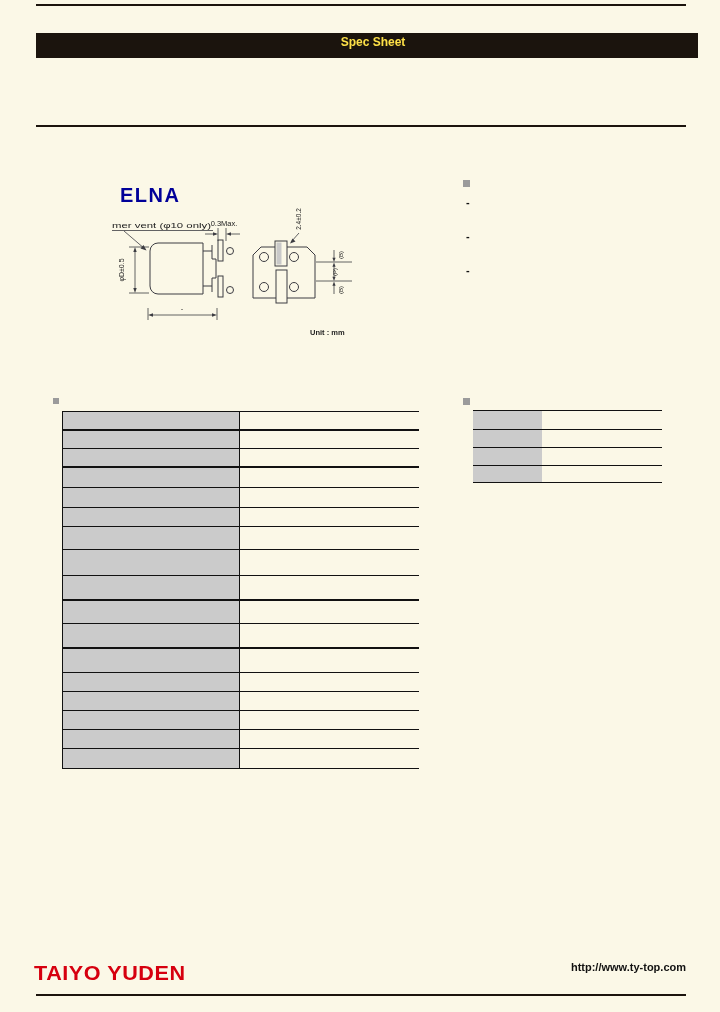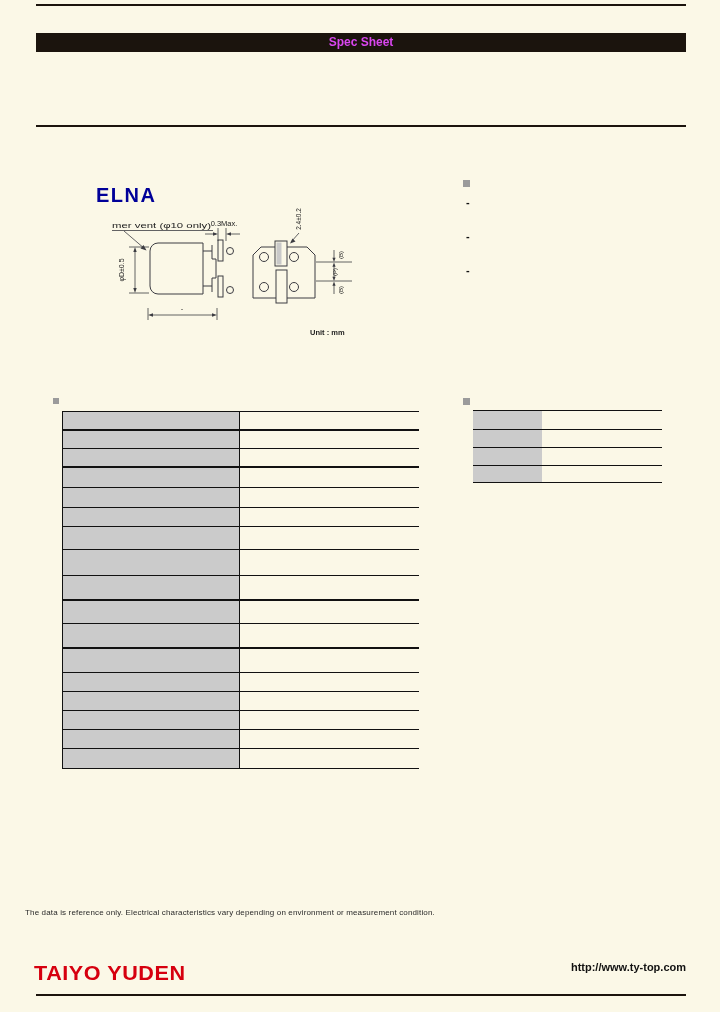--- a/index.html
+++ b/index.html
@@ -5,22 +5,22 @@
   html,body{margin:0;padding:0;}
   body{
     width:720px;height:1012px;position:relative;
     background:#FBF8E7;
     font-family:"Liberation Sans", sans-serif;
     color:#1b140d;overflow:hidden;
   }
   .abs{position:absolute;}
   .rule{background:#1b140d;height:2px;}
   .titlebar{
-    background:#1b140d;color:#d946ef;font-weight:bold;
-    font-size:12px;text-align:center;line-height:19px;height:19px;
+    background:#1b140d;color:#fde047;font-weight:bold;
+    font-size:12px;text-align:center;line-height:19px;height:25px;padding-left:12px;
   }
   .elna{
     font-size:20px;font-weight:900;color:#000099;letter-spacing:1.5px;
   }
   .bullet{width:7px;height:7px;background:#9b9b9b;}
   .feat-item{display:flex;align-items:center;height:10px;}
   .feat-marker{font-size:11px;font-weight:bold;color:#111;line-height:10px;}
   .feat-text{font-size:8px;margin-left:6px;color:#222;}
   .dtable{border-top:1px solid #111;box-sizing:border-box;}
   .trow{display:flex;border-bottom:1px solid #111;box-sizing:border-box;}
@@ -38,21 +38,21 @@
   .url{font-size:11px;font-weight:bold;color:#111;}
   svg text{font-family:"Liberation Sans", sans-serif;}
 </style>
 </head>
 <body>
 
 <div class="abs rule" style="left:36px;top:4px;width:650px;"></div>
 <div class="abs titlebar" style="left:36px;top:33px;width:650px;">Spec Sheet</div>
 <div class="abs rule" style="left:36px;top:125px;width:650px;"></div>
 
-<div class="abs elna" style="left:96px;top:184px;">ELNA</div>
+<div class="abs elna" style="left:120px;top:184px;">ELNA</div>
 
 <svg class="abs" style="left:100px;top:196px;" width="270" height="148" viewBox="100 196 270 148">
   <g stroke="#3c3c42" stroke-width="1" fill="none">
 
     <path d="M158,243 h45 v51 h-45 a8,8 0 0 1 -8,-8 v-35 a8,8 0 0 1 8,-8 z"></path>
 
     <path d="M203,251 h9"></path>
     <path d="M203,286 h9"></path>
     <path d="M212,245 v14 h4 v19 h-4 v14"></path>
     <rect x="218" y="240" width="5" height="21"></rect>
@@ -226,17 +226,16 @@
       <div class="tlabel"></div>
       <div class="tvalue"></div>
     </div>
     <div class="trow" style="height: 17px; border-bottom-width: 1px;">
       <div class="tlabel"></div>
       <div class="tvalue"></div>
     </div>
   </div>
 
 <div class="abs disclaimer" style="left:25px;top:907px;width:560px;">
-  <div>The data is reference only. Electrical characteristics vary depending on environment or measurement condition.</div>
 </div>
 <div class="abs ty-logo" style="left:34px;top:962px;">TAIYO YUDEN</div>
 <div class="abs url" style="right:34px;top:961px;">http://www.ty-top.com</div>
 <div class="abs rule" style="left:36px;top:994px;width:650px;"></div>
 
 </body></html>

